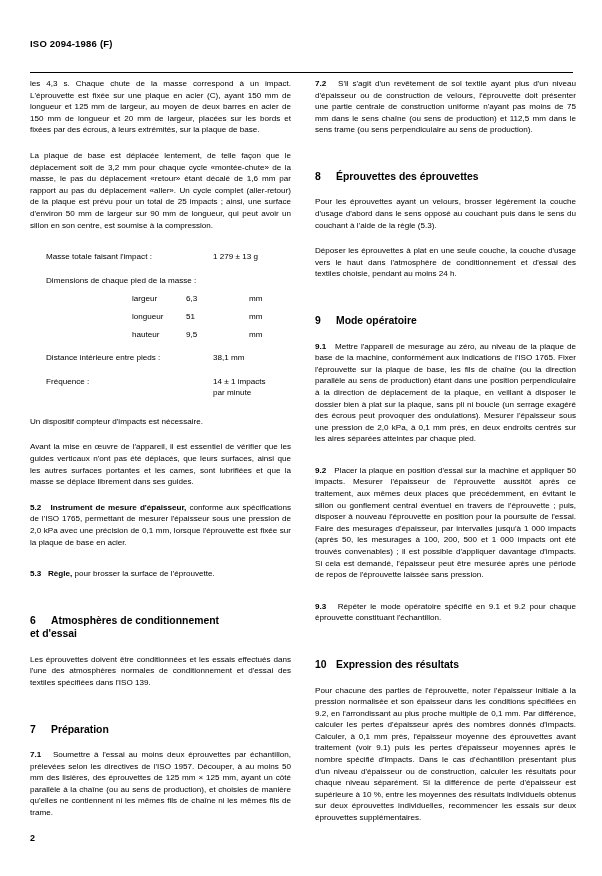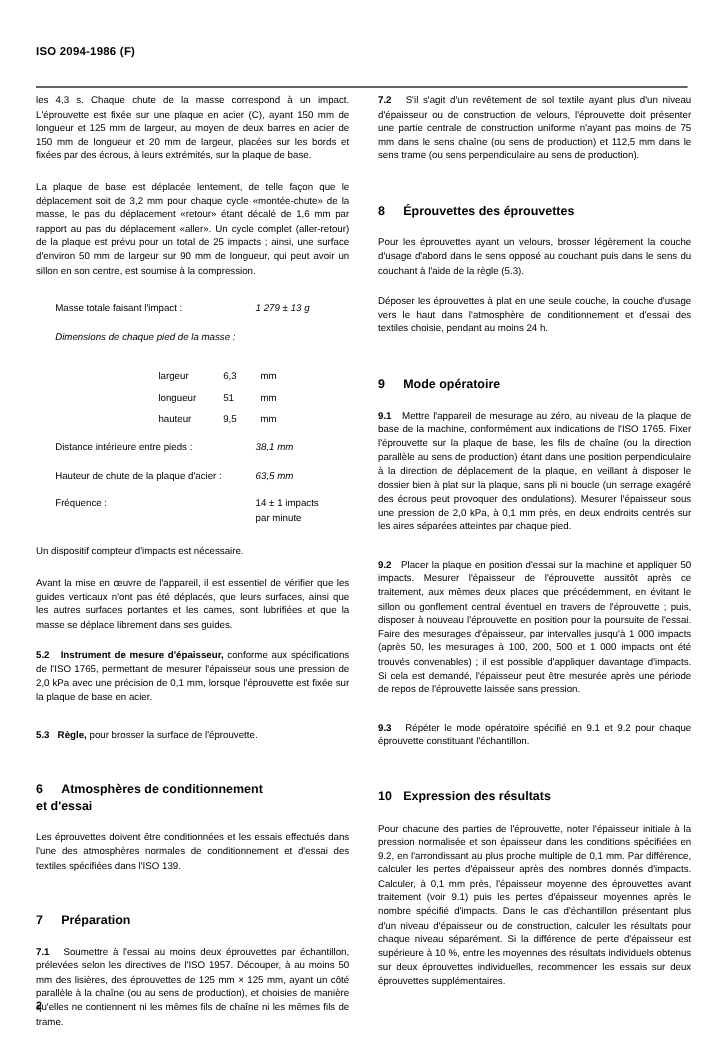--- a/index.html
+++ b/index.html
@@ -83,47 +83,47 @@
   .params {
     font-size: 8.1px;
     line-height: 11.6px;
     margin: 0 0 0 0;
     padding-left: 16px;
   }
   .prow {
     display: flex;
     margin-bottom: 12px;
   }
-  .prow.tight { margin-bottom: 22px; font-style: italic; }
+  .prow.tight { margin-bottom: 7px; }
   .plabel {
     flex: 1 1 auto;
     white-space: nowrap;
   }
   .pvalue {
     flex: 0 0 78px;
     text-align: left;
-    font-style: italic;
   }
   .sublist {
     padding-left: 86px;
     margin-bottom: 12px;
   }
   .srow {
     display: flex;
     margin-bottom: 6px;
   }
   .srow:last-child { margin-bottom: 0; }
   .sname { flex: 0 0 54px; }
   .snum {
     flex: 0 0 24px;
     text-align: left;
   }
   .sunit {
     flex: 0 0 auto;
     padding-left: 7px;
+    margin-left: 32px;
   }
   .freqvalue { flex: 0 0 78px; }
   .pagenum {
     position: absolute;
     left: 30px;
     top: 833px;
     font-size: 9px;
     font-weight: bold;
   }
 </style>
@@ -174,24 +174,20 @@
             <div class="snum">9,5</div>
             <div class="sunit">mm</div>
           </div>
         </div>
 
         <div class="prow">
           <div class="plabel">Distance intérieure entre pieds :</div>
           <div class="pvalue">38,1 mm</div>
         </div>
 
-        <div class="prow">
-          <div class="plabel">Hauteur de chute de la plaque d'acier :</div>
-          <div class="pvalue">63,5 mm</div>
-        </div>
 
         <div class="prow">
           <div class="plabel">Fréquence :</div>
           <div class="freqvalue">
             <div>14 ± 1 impacts</div>
             <div>par minute</div>
           </div>
         </div>
 
       </div>

